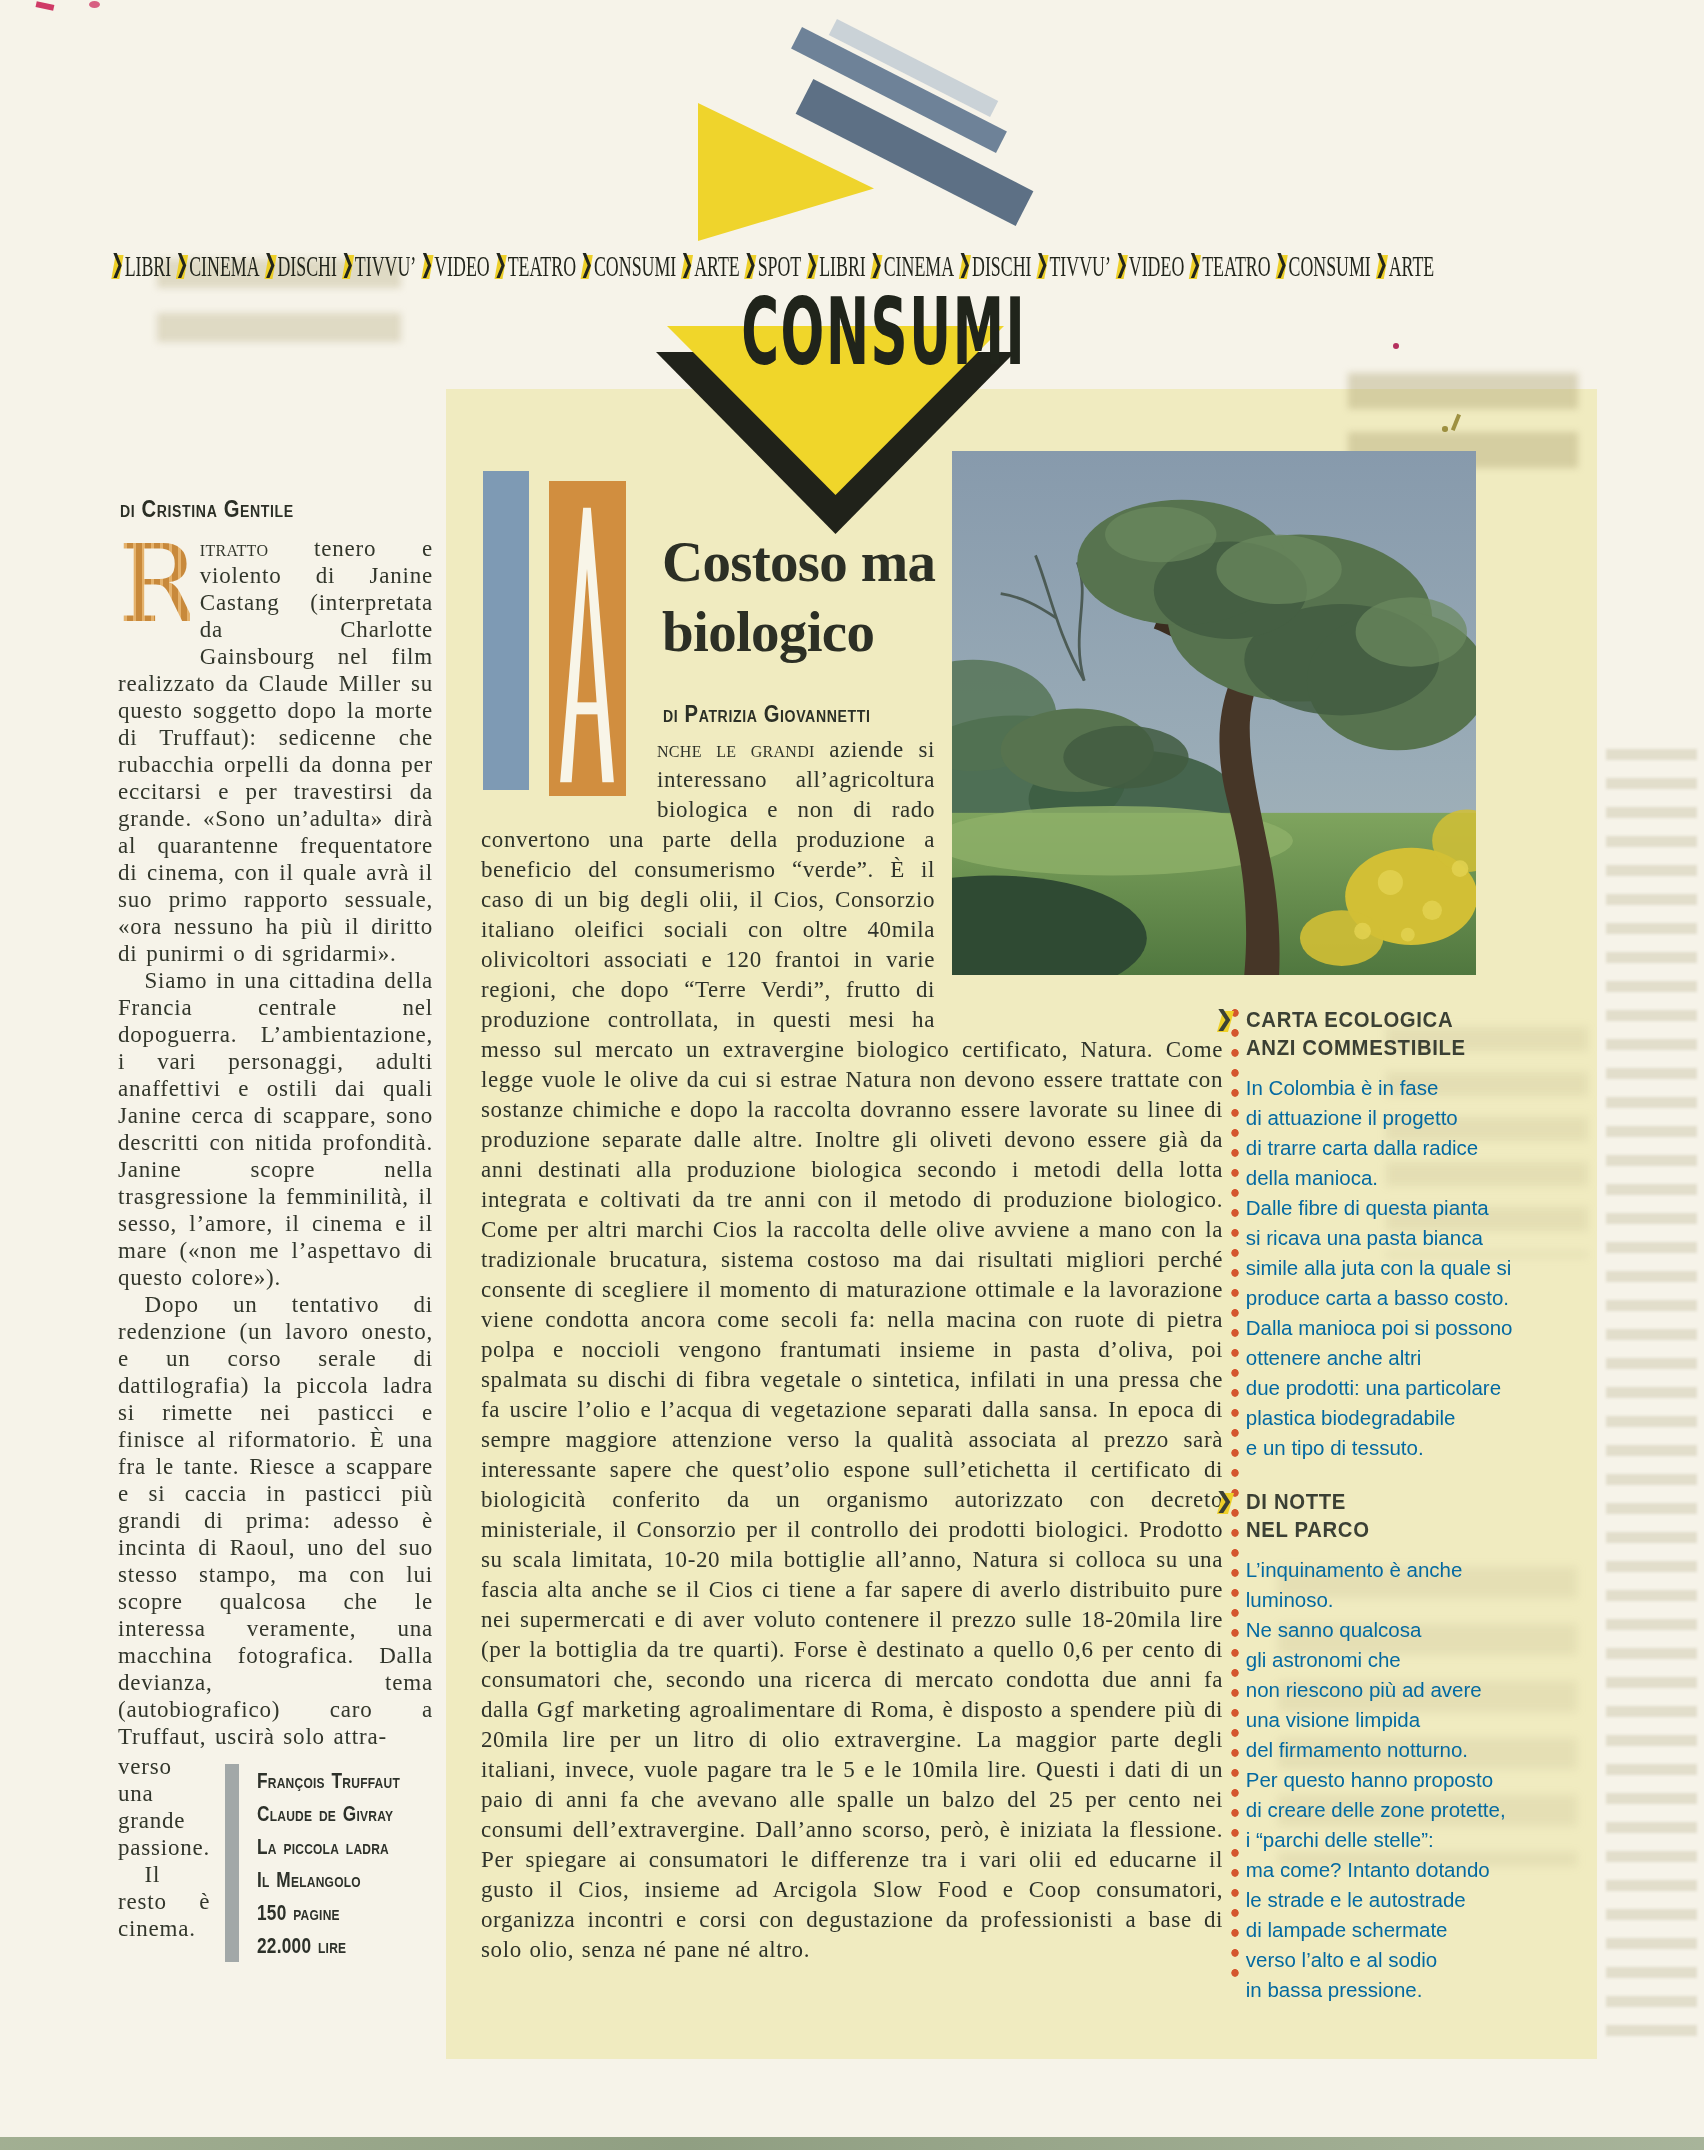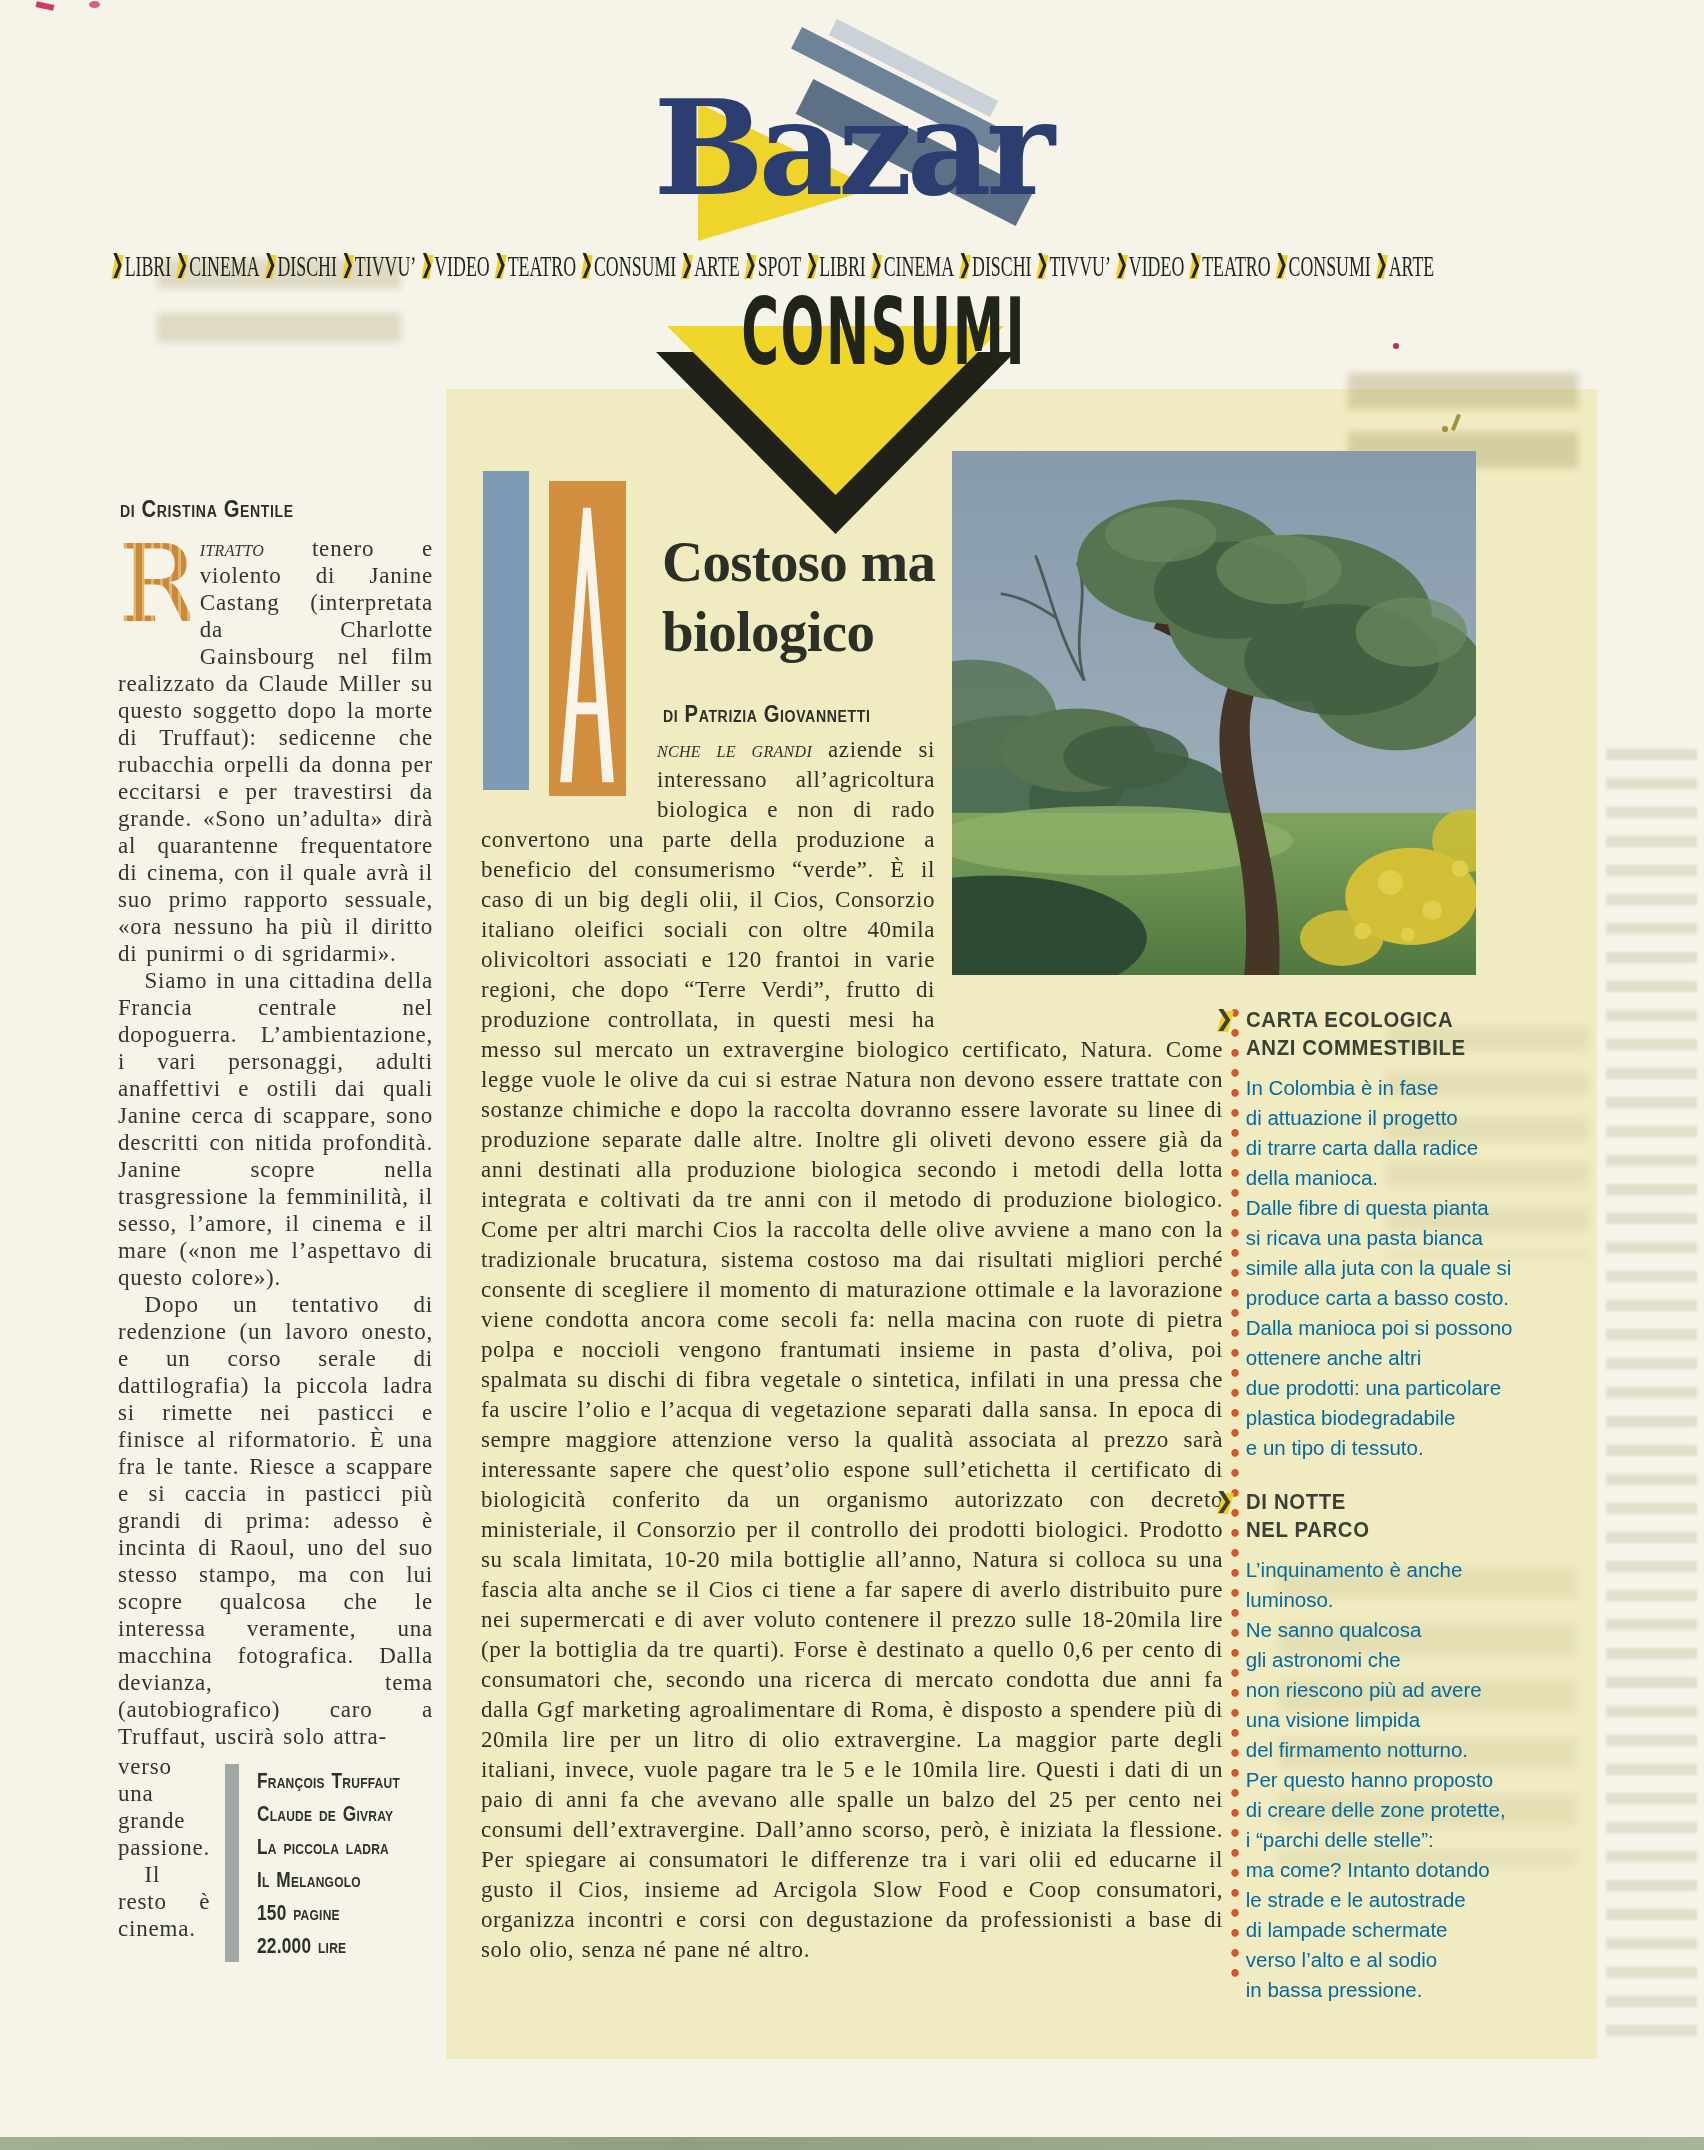--- a/index.html
+++ b/index.html
@@ -72,21 +72,21 @@
             color:#30352a;white-space:pre-line;letter-spacing:-0.7px;}
   .la-byline{left:120px;top:496px;font-size:23px;}
   .la-body{left:118px;top:535px;width:315px;font-size:23px;line-height:27px;text-align:justify;
            color:#32362b;letter-spacing:0.8px;word-spacing:2.1px;}
   .la-body p{margin:0;}
   .la-body p.indent{text-indent:26.5px;}
   .dropcap{float:left;font-family:"DejaVu Serif",serif;font-size:106px;line-height:88px;
            width:72px;height:103px;margin:5.6px 9.8px 0 0;
            background:repeating-linear-gradient(90deg,#c8893b 0 6.3px,#e5b26c 6.3px 9px);
            -webkit-background-clip:text;background-clip:text;color:transparent;}
-  .lead-sc{font-variant:small-caps;letter-spacing:0.3px;font-style:italic;}
+  .lead-sc{font-variant:small-caps;letter-spacing:0.3px;}
 
   .wrap-row{display:flex;margin-top:2.8px;}
   .wrap-col{width:150px;}
   .book-box{display:flex;margin-left:15.3px;margin-top:11px;}
   .book-bar{width:14px;background:#a2a8a8;}
   .book-lines{margin-left:18px;}
   .book-line{font-family:"Liberation Sans",sans-serif;font-variant:small-caps;font-weight:700;
              font-size:21.6px;line-height:33px;color:#2d312a;transform:scaleX(.8);
              transform-origin:left center;white-space:nowrap;letter-spacing:0.3px;}
 
@@ -156,21 +156,20 @@
   <div class="abs s3"></div>
   <div class="abs s4"></div>
   <div class="abs s5"></div>
   <div class="abs bottom-strip"></div>
 
   <div class="abs logo-wrap">
     <div class="logo-tri"></div>
     <div class="slash3"></div>
     <div class="slash1"></div>
     <div class="slash2"></div>
-    <div class="logo-text">Bazar</div>
   </div>
 
   <div class="abs nav">
       <span class="nav-item">
         <span class="nav-arrow"></span>
         <span class="nav-label">LIBRI</span>
       </span>
       <span class="nav-item">
         <span class="nav-arrow"></span>
         <span class="nav-label">CINEMA</span>

